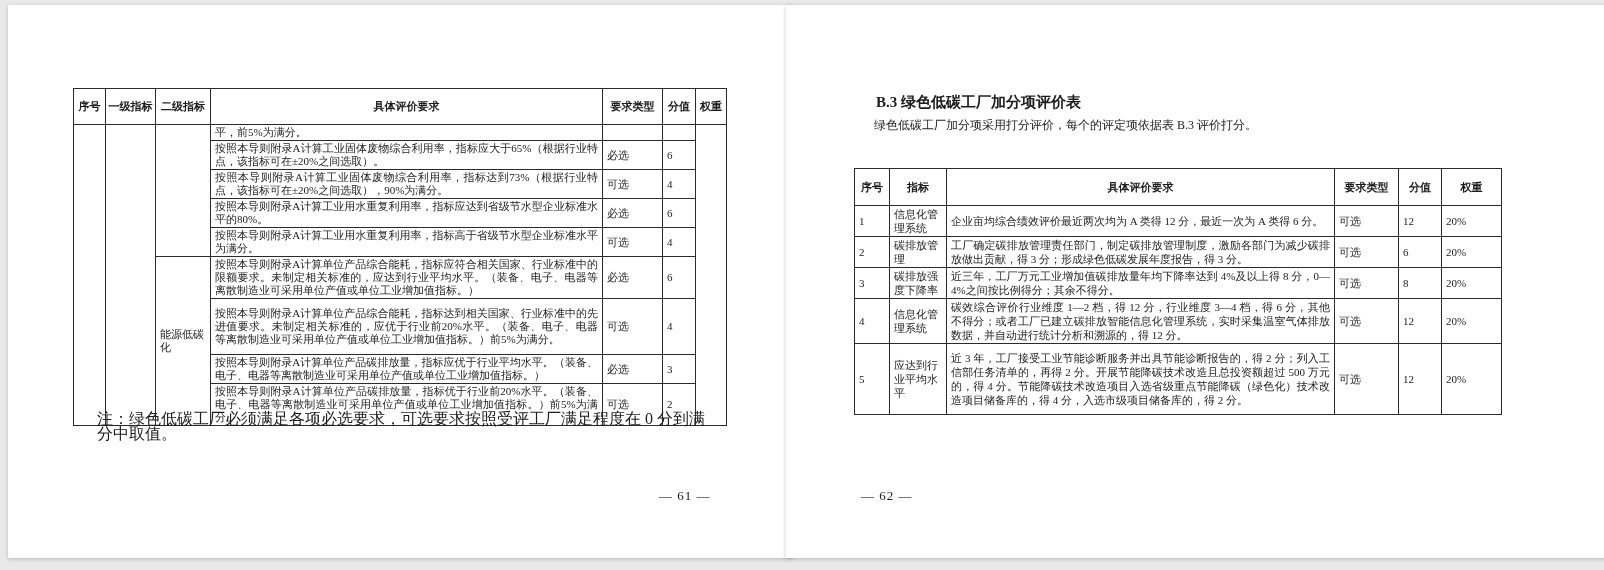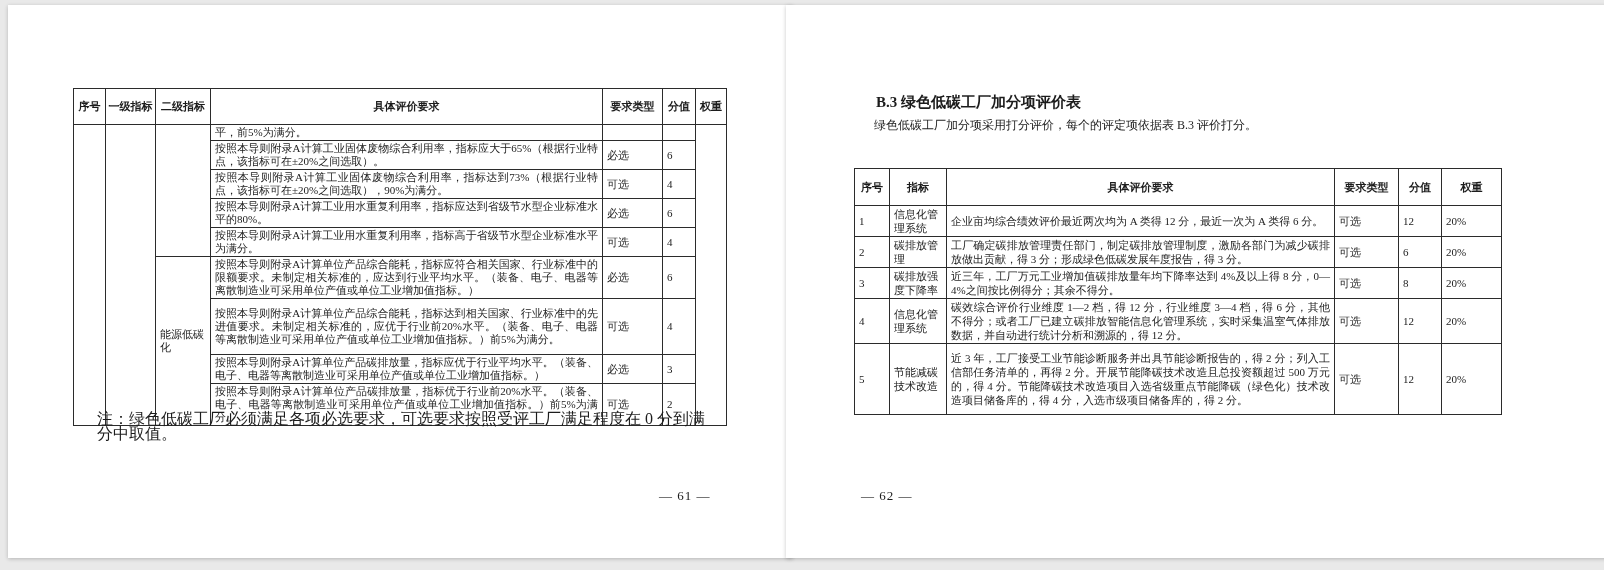--- a/index.html
+++ b/index.html
@@ -196,21 +196,21 @@
       <tr style="height:44px">
         <td class="c">4</td>
         <td class="c">信息化管理系统</td>
         <td class="req">碳效综合评价行业维度 1—2 档，得 12 分，行业维度 3—4 档，得 6 分，其他不得分；或者工厂已建立碳排放智能信息化管理系统，实时采集温室气体排放数据，并自动进行统计分析和溯源的，得 12 分。</td>
         <td class="c">可选</td>
         <td class="c">12</td>
         <td class="c">20%</td>
       </tr>
       <tr style="height:71px">
         <td class="c">5</td>
-        <td class="c">节能减碳技术改造</td>
+        <td class="c">应达到行业平均水平</td>
         <td class="req">近 3 年，工厂接受工业节能诊断服务并出具节能诊断报告的，得 2 分；列入工信部任务清单的，再得 2 分。开展节能降碳技术改造且总投资额超过 500 万元的，得 4 分。节能降碳技术改造项目入选省级重点节能降碳（绿色化）技术改造项目储备库的，得 4 分，入选市级项目储备库的，得 2 分。</td>
         <td class="c">可选</td>
         <td class="c">12</td>
         <td class="c">20%</td>
       </tr>
     </tbody>
   </table>
 
   <div class="pagenum" id="pn62">— 62 —</div>
 </div>

